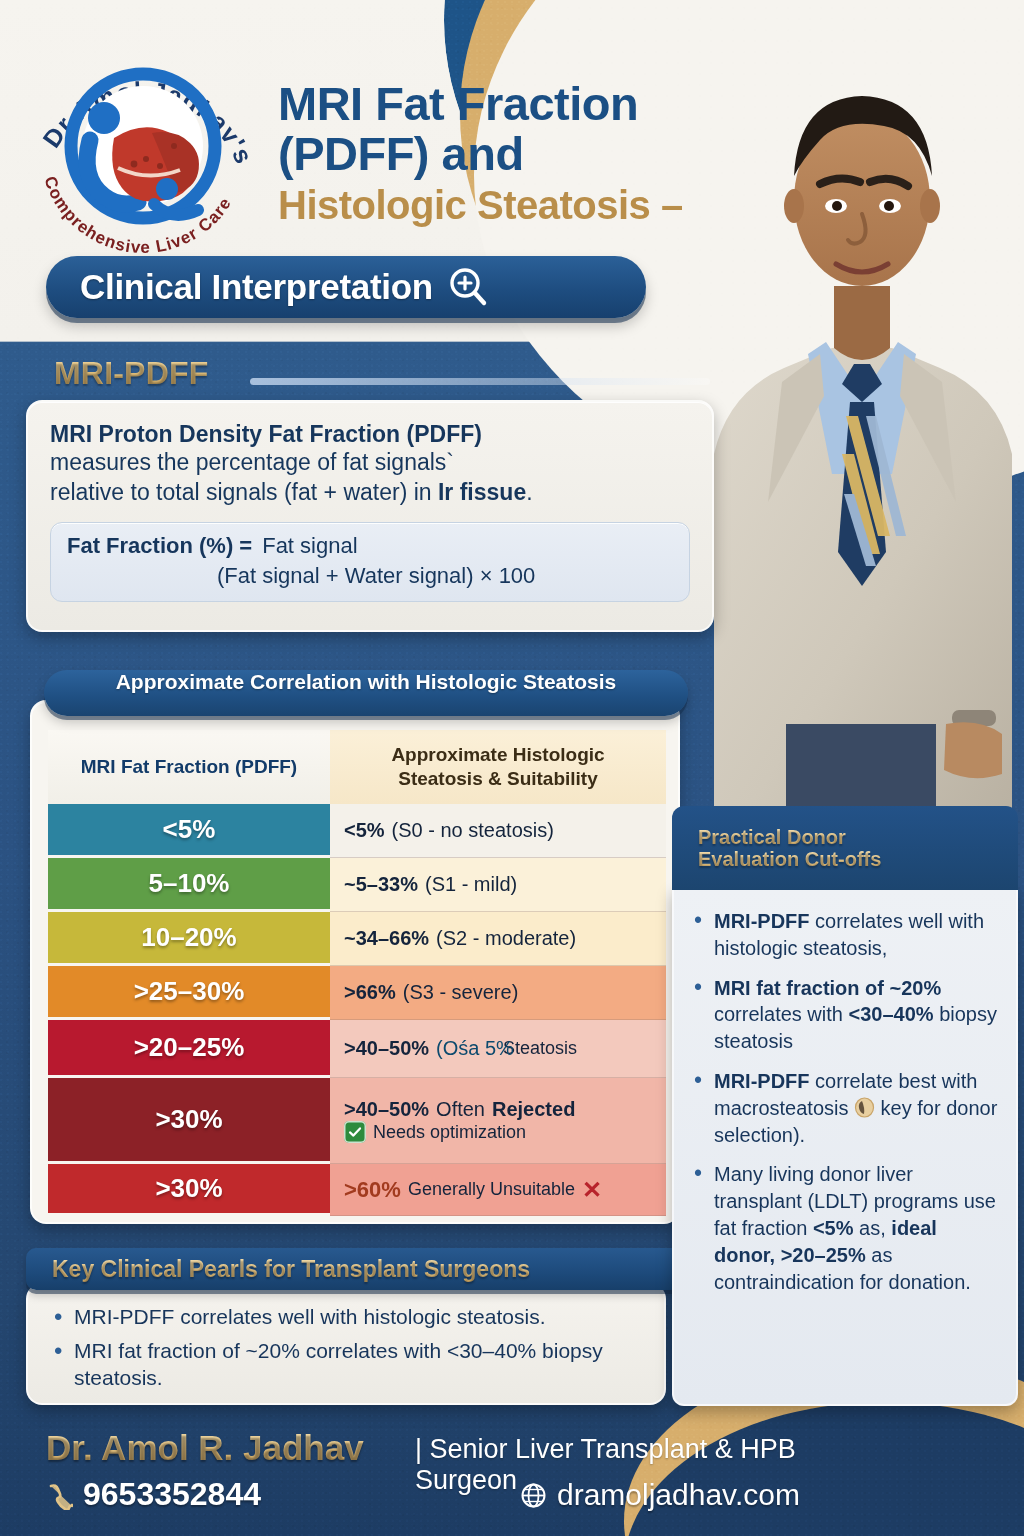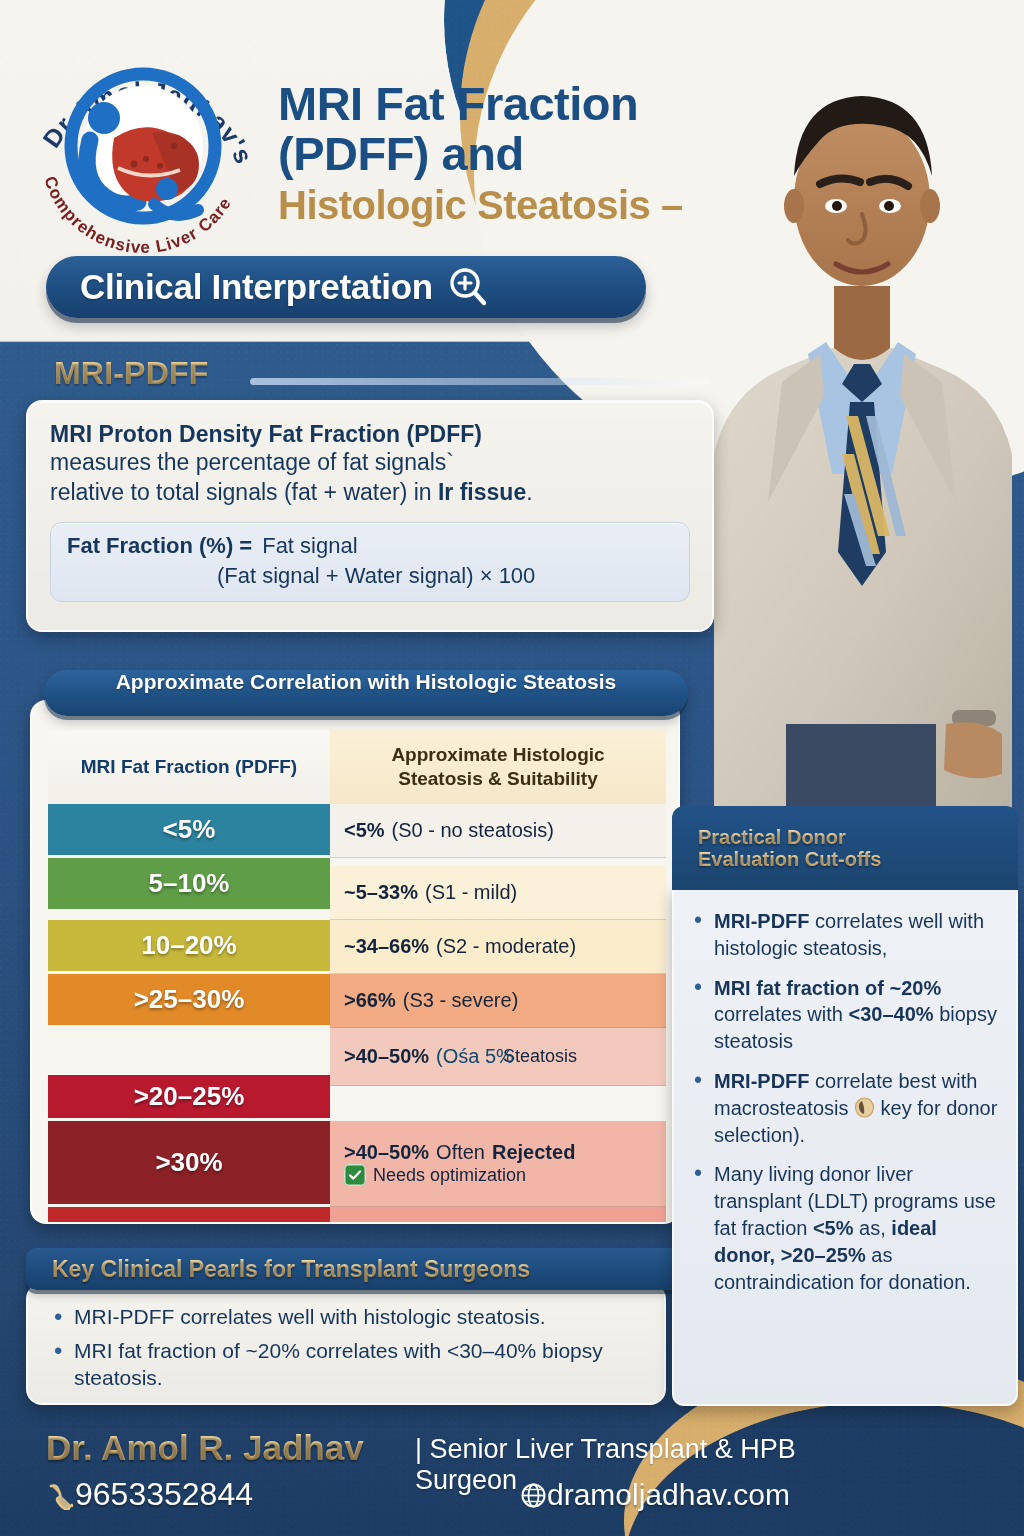--- a/index.html
+++ b/index.html
@@ -225,23 +225,23 @@
   
   #footer { position:absolute; left:0; bottom:0; width:876px; height:122px; z-index:9; }
   #fname {
     position:absolute; left:46px; top:14px; font-size:35px; font-weight:700;
     background:linear-gradient(180deg,#f6e2b0,#dfbd7c 55%, #c49f5c);
     -webkit-background-clip:text; background-clip:text; color:transparent;
     text-shadow:0 2px 2px rgba(0,0,0,.35);
   }
   #frole { position:absolute; left:415px; top:20px; font-size:27px; color:#ffffff; font-weight:400;
     text-shadow:0 1px 2px rgba(0,0,0,.3); }
-  #fphone { position:absolute; left:46px; top:62px; display:flex; align-items:center; gap:2px;
-    font-size:32px; color:#ffffff; font-weight:400; text-shadow:0 2px 2px rgba(0,0,0,.35);text-align:center; }
-  #fweb { position:absolute; left:520px; top:64px; display:flex; align-items:center; gap:0;
+  #fphone { position:absolute; left:46px; top:62px; display:flex; align-items:center; gap:10px;
+    font-size:32px; color:#ffffff; font-weight:700; text-shadow:0 2px 2px rgba(0,0,0,.35);text-align:center; }
+  #fweb { position:absolute; left:520px; top:64px; display:flex; align-items:center; gap:10px;
     font-size:30px; color:#ffffff; font-weight:400; text-shadow:0 2px 2px rgba(0,0,0,.35); }
   .fico { width:27px; height:27px; flex:0 0 27px; }
 </style>
 </head>
 <body>
 
 <div id="poster">
 
   <div class="swoosh swoosh-blue-top"></div>
   <div class="swoosh swoosh-gold-top"></div>
@@ -397,21 +397,21 @@
             <div class="c1" style="background: rgb(44, 131, 160); height: 54px;">&lt;5%</div>
             <div class="c2" style="background: rgb(244, 241, 234); height: 54px;">
               <div class="ln">
                 <b>&lt;5%</b>
                 <span class=""> (S0 - no steatosis)</span>
               </div>
             </div>
           </div>
           <div class="trow drow">
             <div class="c1" style="background: rgb(95, 158, 71); height: 54px;">5–10%</div>
-            <div class="c2" style="background: rgb(251, 241, 217); height: 54px; margin-top: 8px;">
+            <div class="c2" style="background: rgb(251, 241, 217); height: 54px;">
               <div class="ln">
                 <b>~5–33%</b>
                 <span class=""> (S1 - mild)</span>
               </div>
             </div>
           </div>
           <div class="trow drow">
             <div class="c1" style="background: rgb(198, 184, 58); height: 54px;">10–20%</div>
             <div class="c2" style="background: rgb(251, 236, 203); height: 54px;">
               <div class="ln">
@@ -423,21 +423,21 @@
           <div class="trow drow">
             <div class="c1" style="background: rgb(226, 138, 40); height: 54px;">&gt;25–30%</div>
             <div class="c2" style="background: rgb(243, 171, 131); height: 54px;">
               <div class="ln">
                 <b>&gt;66%</b>
                 <span class=""> (S3 - severe)</span>
               </div>
             </div>
           </div>
           <div class="trow drow">
-            <div class="c1" style="background: rgb(184, 25, 47); height: 46px; margin-top: 47px;">&gt;20–25%</div>
+            <div class="c1" style="background: rgb(184, 25, 47); height: 58px;">&gt;20–25%</div>
             <div class="c2" style="background: rgb(243, 201, 189); height: 58px;">
               <div class="ln">
                 <b>&gt;40–50%</b>
                 <span class="garble"> (Ośa 5%</span>
                 <span class="sm" style="margin-left: -18px;">Steatosis</span>
               </div>
             </div>
           </div>
           <div class="trow drow">
             <div class="c1" style="background: rgb(140, 33, 39); height: 86px;">&gt;30%</div>

